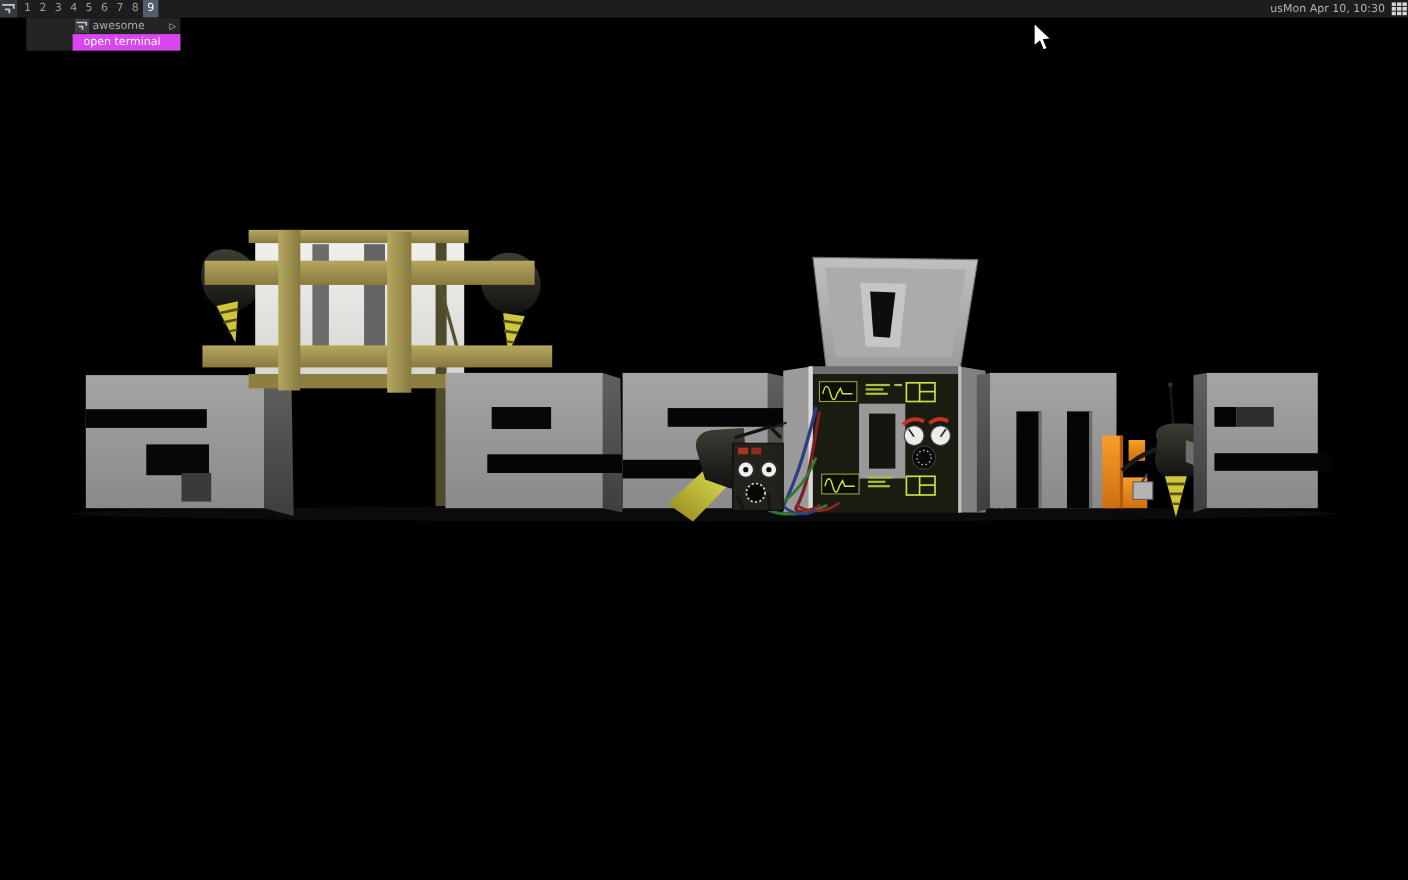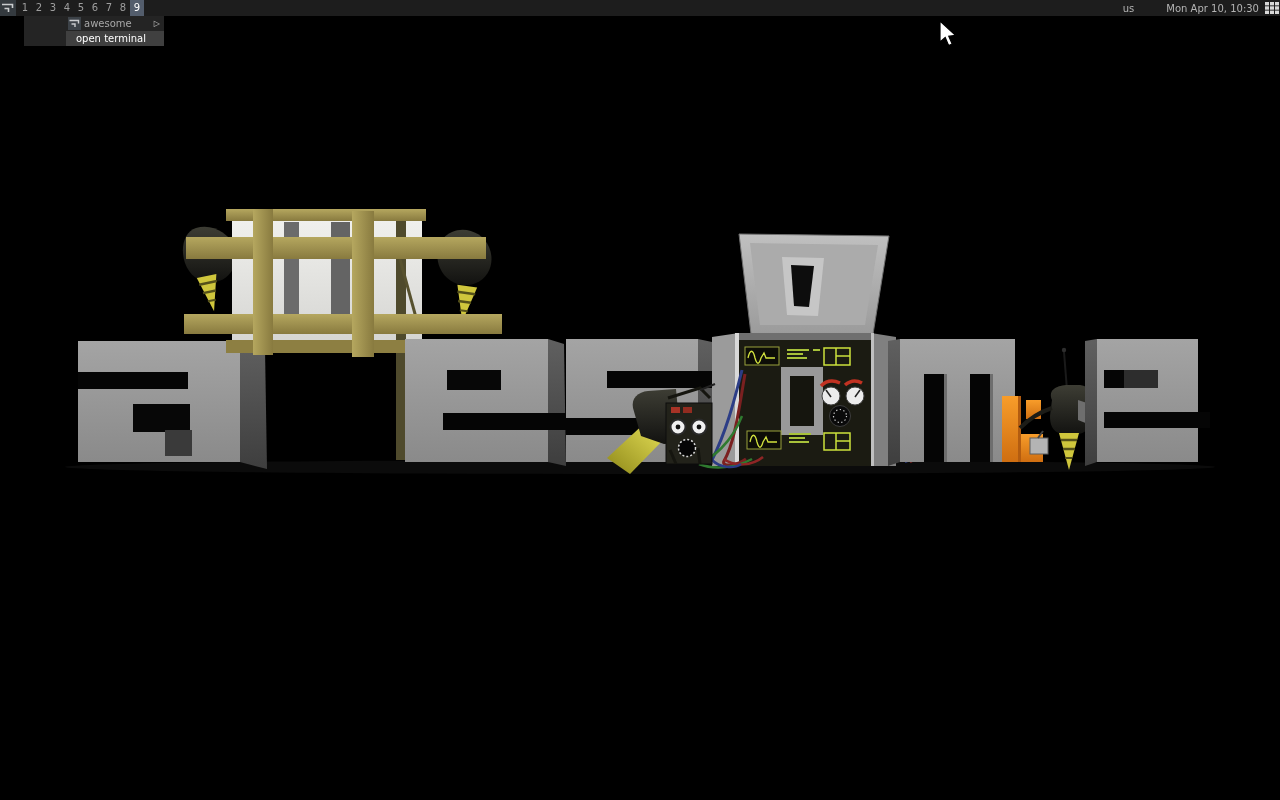--- a/index.html
+++ b/index.html
@@ -9,31 +9,31 @@
 
   
   #bar{position:absolute;left:0;top:0;width:1280px;height:16px;background:#1d1d1d;
        display:flex;align-items:center;font-size:10px;z-index:5;}
   .launcher{width:16px;height:16px;flex:0 0 16px;cursor:pointer;}
   .taglist{display:flex;height:16px;margin-left:2px;}
   .tag{width:14px;height:16px;line-height:16px;text-align:center;color:#9e9e9e;}
   .tag.selected{background:#535d6c;color:#ffffff;}
   .bar-spacer{flex:1;}
   .kbd{color:#b4b4b4;margin-right:0;}
-  .clock{color:#b4b4b4;margin-right:5px;white-space:pre;margin-left:32px;}
+  .clock{color:#b4b4b4;margin-right:5px;white-space:pre;}
   .layoutbox{width:16px;height:16px;display:flex;align-items:center;justify-content:center;}
 
   
   #menu{position:absolute;left:24px;top:16px;width:98px;background:#242424;z-index:6;
         font-size:10px;padding-left:42px;}
   .menu-item{height:15px;display:flex;align-items:center;color:#a8a8a8;}
   .menu-item .mi-icon{width:13px;height:13px;margin:0 3px 0 2px;flex:0 0 13px;}
   .menu-item .mi-label{flex:1;white-space:nowrap;overflow:hidden;}
   .menu-item .mi-arrow{color:#c8c8c8;font-size:8px;margin-right:4px;}
-  .menu-item.focused{background:#404040;color:#ffffff;}
+  .menu-item.focused{background:#d946ef;color:#ffffff;}
   .menu-item.focused .mi-label{padding-left:10px;}
 
   #cursor{position:absolute;left:938px;top:20px;z-index:10;}
 </style>
 </head>
 <body>
 
 <div id="desktop">
 
 <svg id="wallpaper" width="1280" height="800" viewBox="0 0 1280 800">

